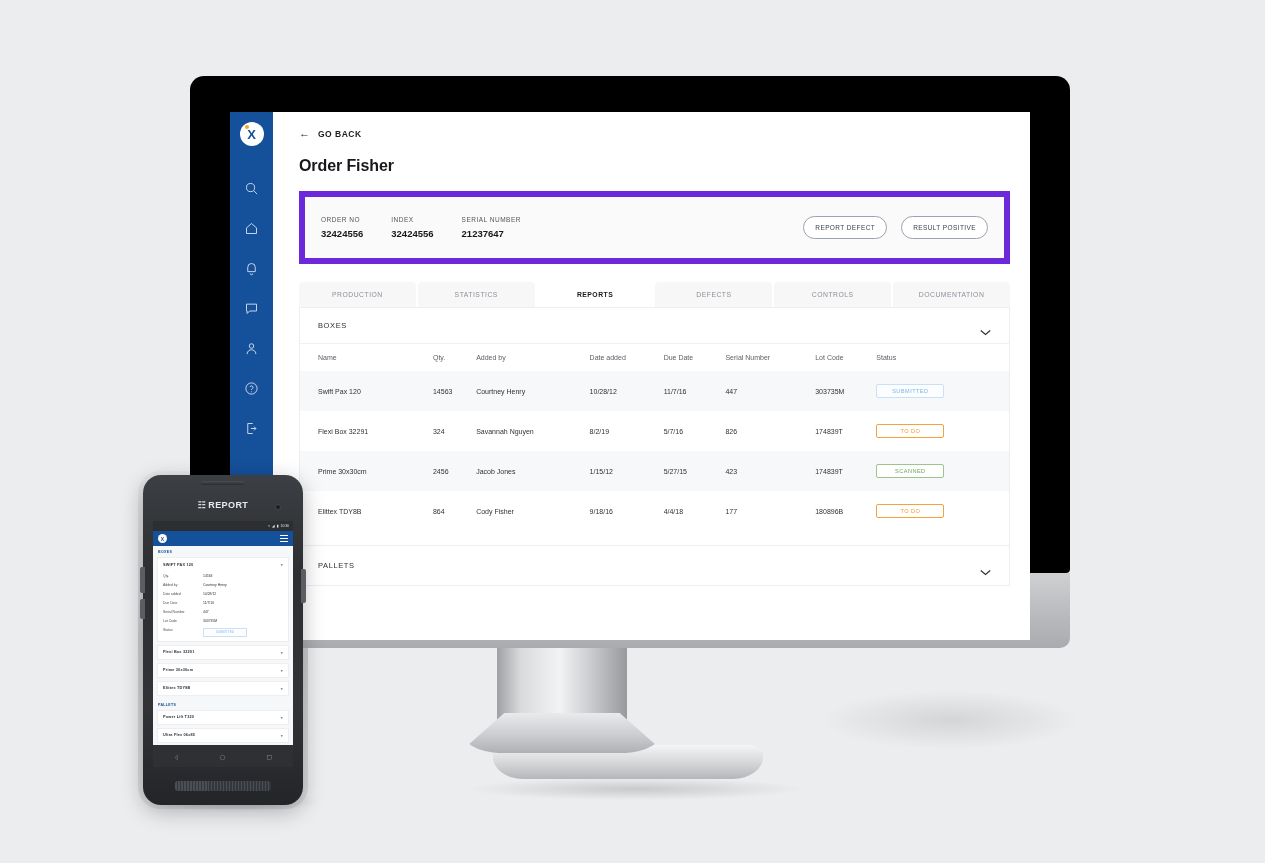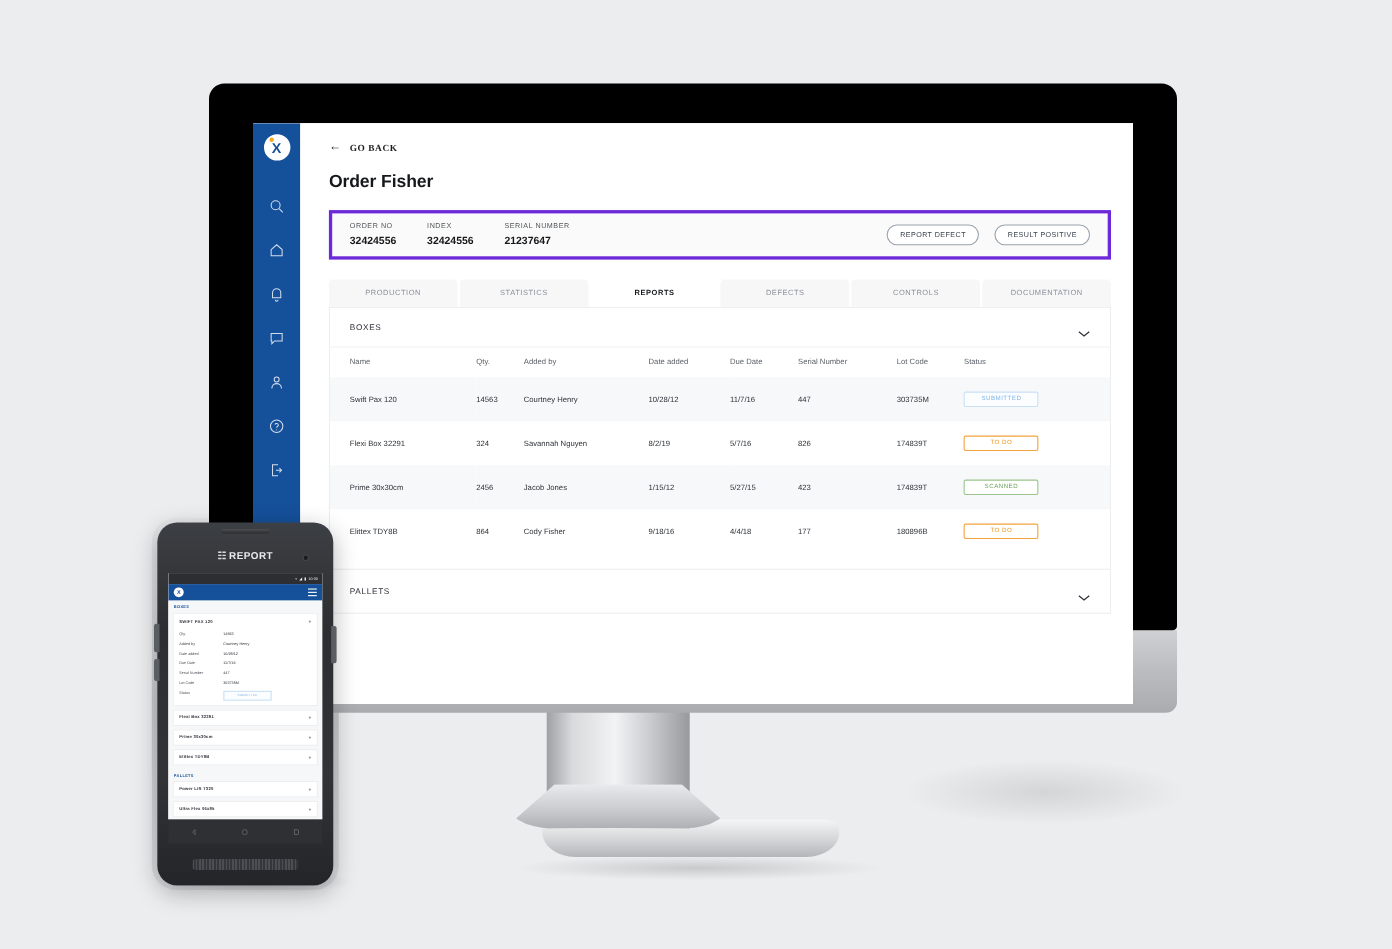--- a/index.html
+++ b/index.html
@@ -71,27 +71,27 @@
   .side-icon {
     width:40px; height:40px; display:flex; align-items:center; justify-content:center;
     color:#dfe6f0; opacity:.92;
   }
   .side-icon svg { width:15px; height:15px; stroke:#e3eaf4; fill:none; stroke-width:1.5; }
 
   .content { flex:1; background:#fff; padding:16px 20px 0 26px; overflow:hidden; }
 
   .go-back { display:flex; align-items:center; gap:8px; margin-bottom:18px; }
   .go-back .arrow { font-size:11px; color:#1d1d1f; line-height:1; }
-  .go-back .lbl { font-size:8.5px; font-weight:bold; letter-spacing:.5px; color:#1d1d1f;font-family:Liberation Serif, serif; }
+  .go-back .lbl { font-size:8.5px; font-weight:bold; letter-spacing:.5px; color:#1d1d1f; }
 
   .page-title { font-size:16px; font-weight:bold; color:#16181b; margin-bottom:16px; letter-spacing:-.1px; }
 
   .info-bar {
-    background:#fafafa; border:3px solid #6d28d9;
-    padding:8px 16px; display:flex; align-items:center;
+    background:#fafafa; border:6px solid #6d28d9;
+    padding:19px 16px; display:flex; 
     margin-bottom:18px;
   }
   .info-fields { display:flex; gap:28px; }
   .info-field .k { font-size:6.5px; letter-spacing:.5px; color:#52565b; margin-bottom:5px; }
   .info-field .v { font-size:9.5px; font-weight:bold; color:#16181b; }
   .info-actions { margin-left:auto; display:flex; gap:14px; }
   .pill-btn {
     border:1px solid #9aa3af; border-radius:12px; background:#fff;
     padding:5px 11px; font-size:6.5px; letter-spacing:.4px; color:#3c4450;
     font-family:"Liberation Sans",sans-serif; cursor:pointer; white-space:nowrap;

